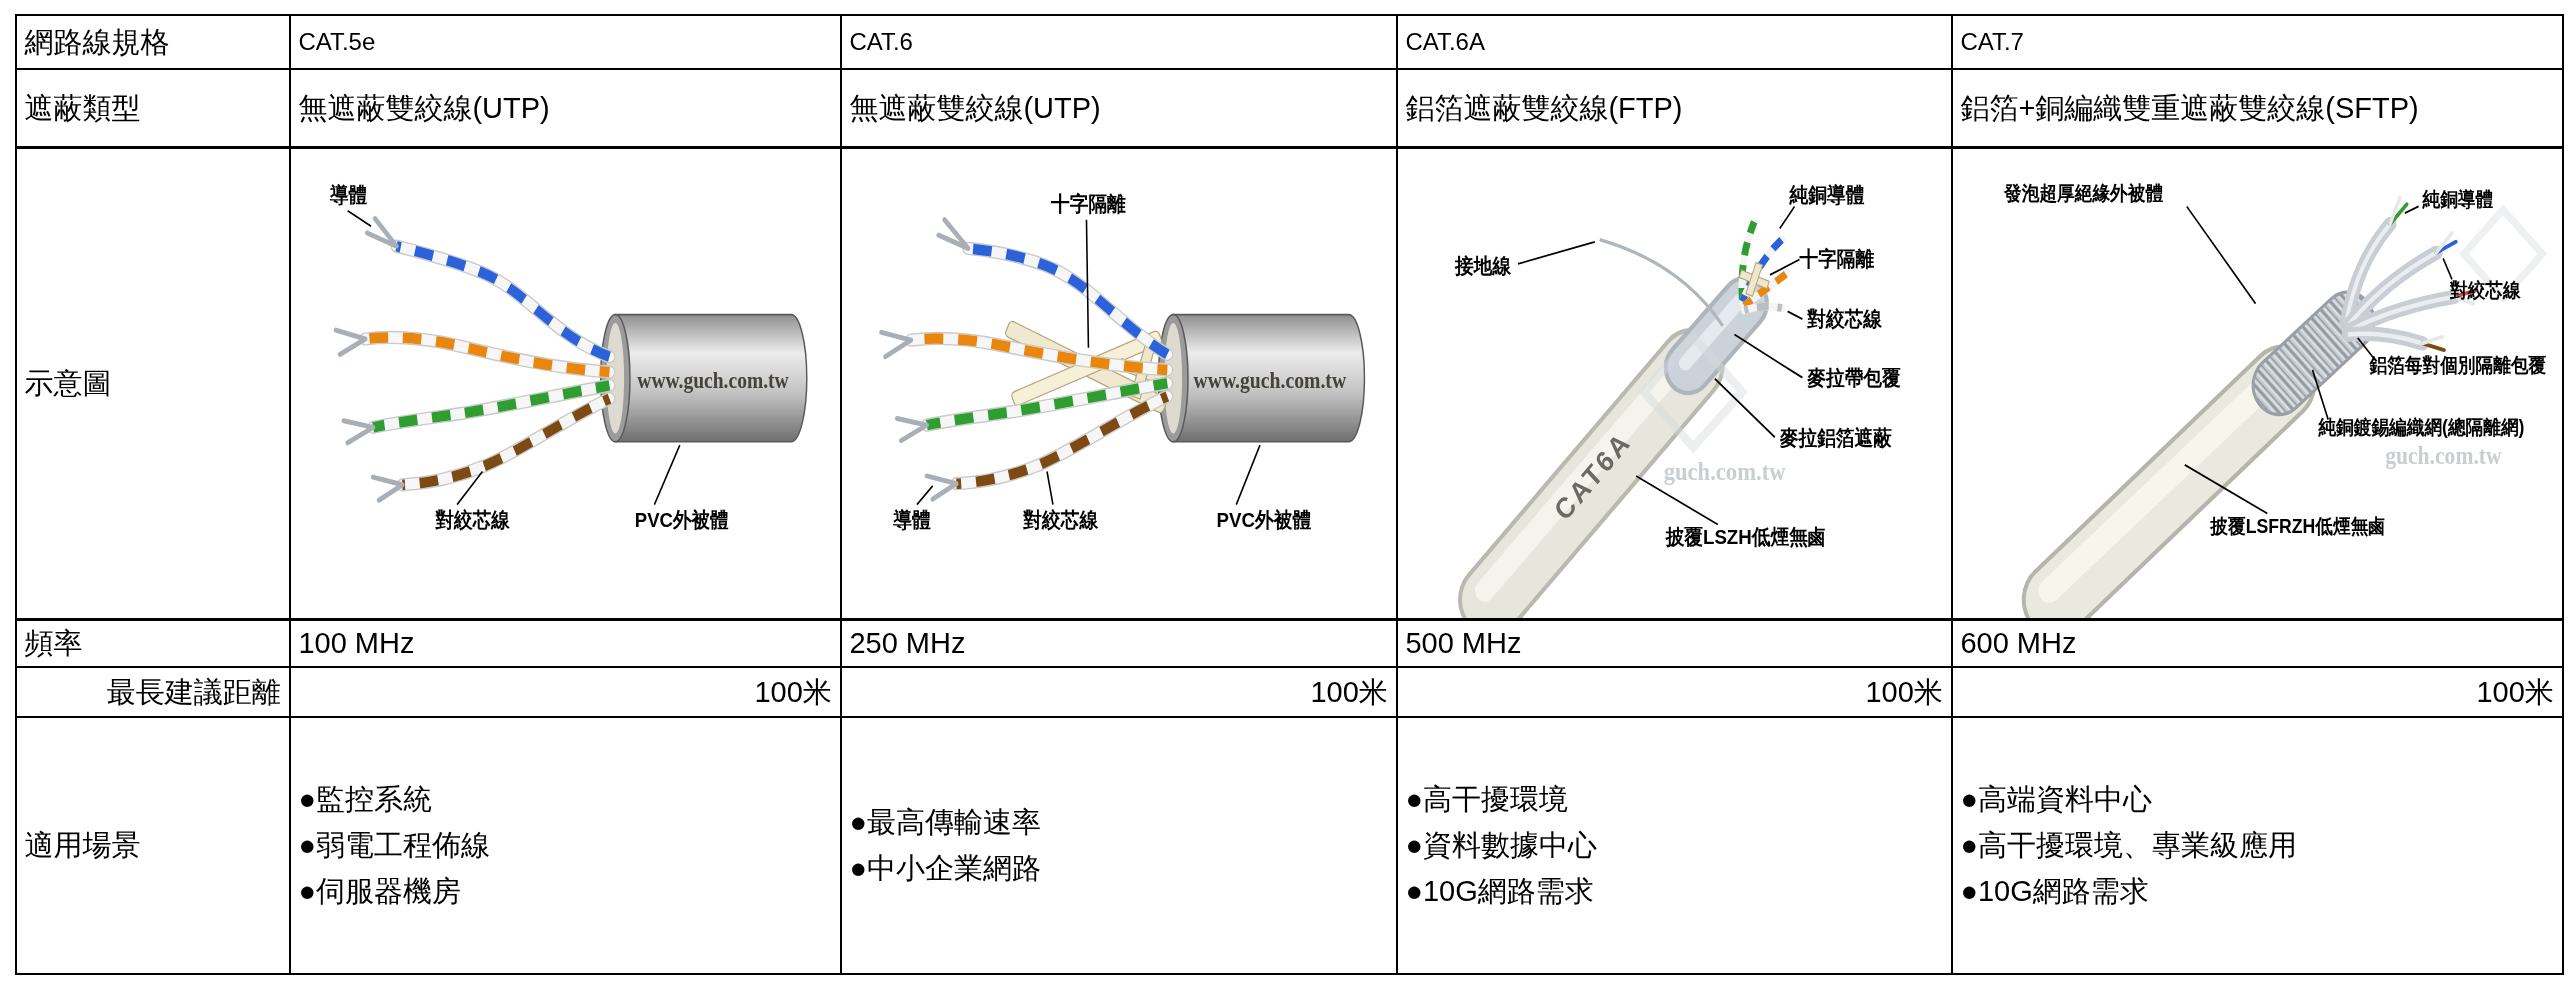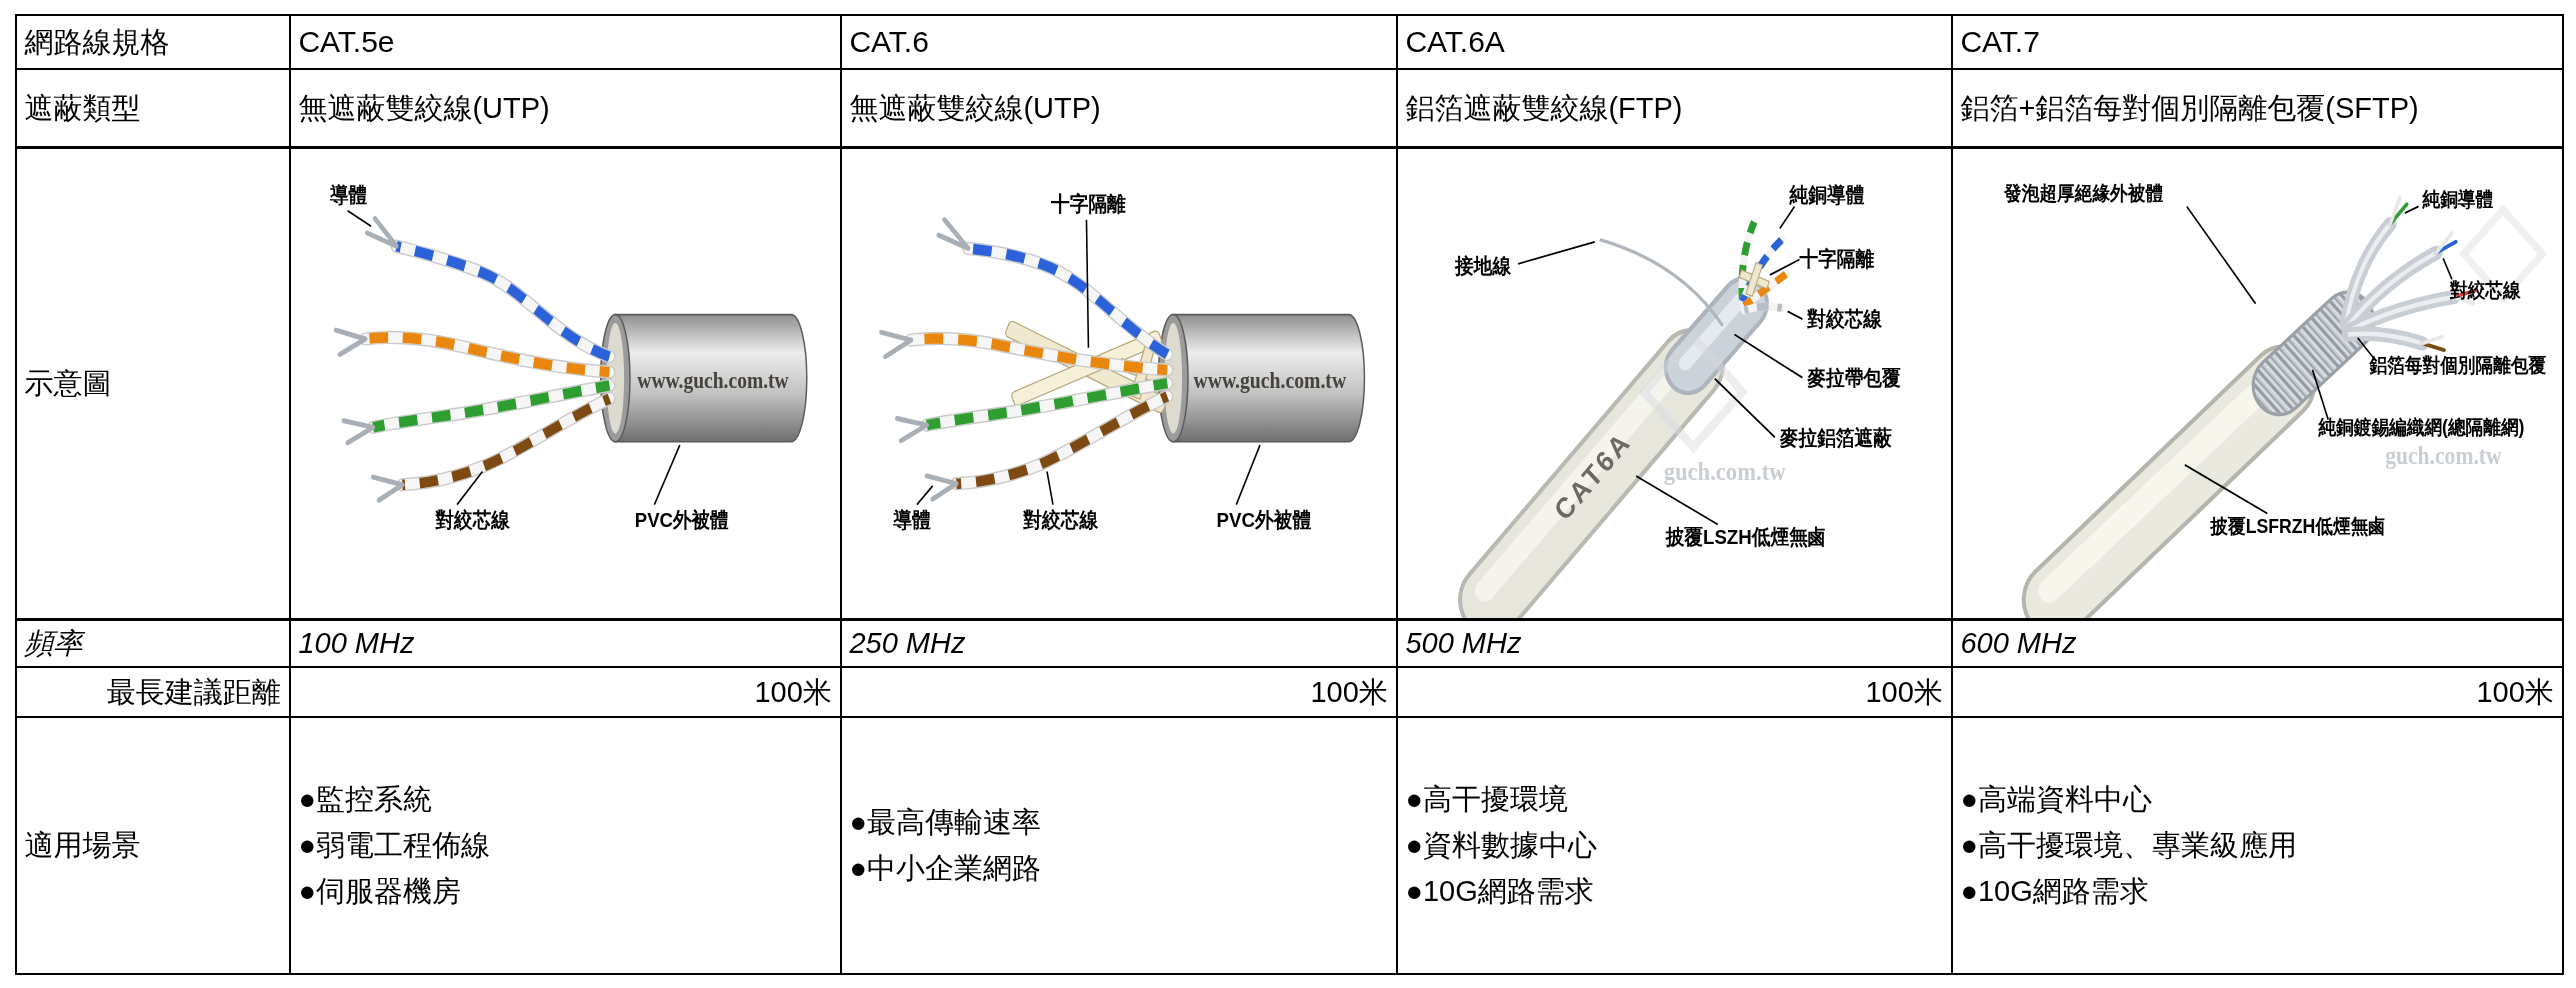--- a/index.html
+++ b/index.html
@@ -8,24 +8,24 @@
     width:2576px; height:988px; position:relative;
     font-family:"Liberation Sans","DejaVu Sans",sans-serif; color:#000;
   }
   .sheet { position:absolute; left:14.6px; top:13.6px; width:2547px; height:961px; }
   table.spec { border-collapse:collapse; table-layout:fixed; width:100%; height:100%; background:#ef4444;padding-left:40px; }
   td {
     border:2.9px solid #000; padding:1.9px 7.8px; vertical-align:middle;
     font-size:29px; line-height:1.25; overflow:hidden; background:#fff;
   }
   tr.r1 { height:49px; }  tr.r2 { height:70px; }  tr.r3 { height:417px; }
-  tr.r4 { height:91px; }  tr.r5 { height:29px;font-style:italic; }  tr.r6 { height:45px;text-align:right; }
+  tr.r4 { height:91px; }  tr.r5 { height:29px; }  tr.r6 { height:45px;text-align:right; }
   tr.r7 { height:229px; }
   tr.r3 td { border-top-width:3.9px; border-bottom-width:3.9px; }
-  td.hdr { font-size:30px; }
+  td.hdr { font-size:24px; }
   td.lbl { font-size:29px; }
   td.dg { padding:0; }
   svg.diagram { display:block; width:100%; height:100%; }
   .two-line div { line-height:39px; }
   .uc div { line-height:46px; }
   .dlabel { font-family:"Liberation Sans","DejaVu Sans",sans-serif; font-size:19px; font-weight:bold; fill:#000; }
   .dlabel.sm { font-size:18px; }
   .leader { stroke:#000; stroke-width:1.6; fill:none; }
   .wm-dark { font-family:"Liberation Serif","DejaVu Serif",serif; font-weight:bold; fill:#46423c; }
   .wm-light { font-family:"Liberation Serif","DejaVu Serif",serif; font-weight:bold; fill:#c9ced3; }
@@ -50,21 +50,21 @@
     <td class="hdr">CAT.6</td>
     <td class="hdr">CAT.6A</td>
     <td class="hdr">CAT.7</td>
   </tr>
 
   <tr class="r2">
     <td class="lbl">遮蔽類型</td>
     <td>無遮蔽雙絞線(UTP)</td>
     <td>無遮蔽雙絞線(UTP)</td>
     <td>鋁箔遮蔽雙絞線(FTP)</td>
-    <td>鋁箔+鋁箔每對個別隔離包覆(SFTP)</td>
+    <td>鋁箔+銅編織雙重遮蔽雙絞線(SFTP)</td>
   </tr>
 
   <tr class="r3">
     <td class="lbl">示意圖</td>
 
     <td class="dg">
       <svg class="diagram" viewBox="0 0 562 424" preserveAspectRatio="none" style="font-size:30px">
         <defs>
           <linearGradient id="jk5" x1="0" y1="0" x2="0" y2="1">
             <stop offset="0" stop-color="#8f8f8f"></stop>

